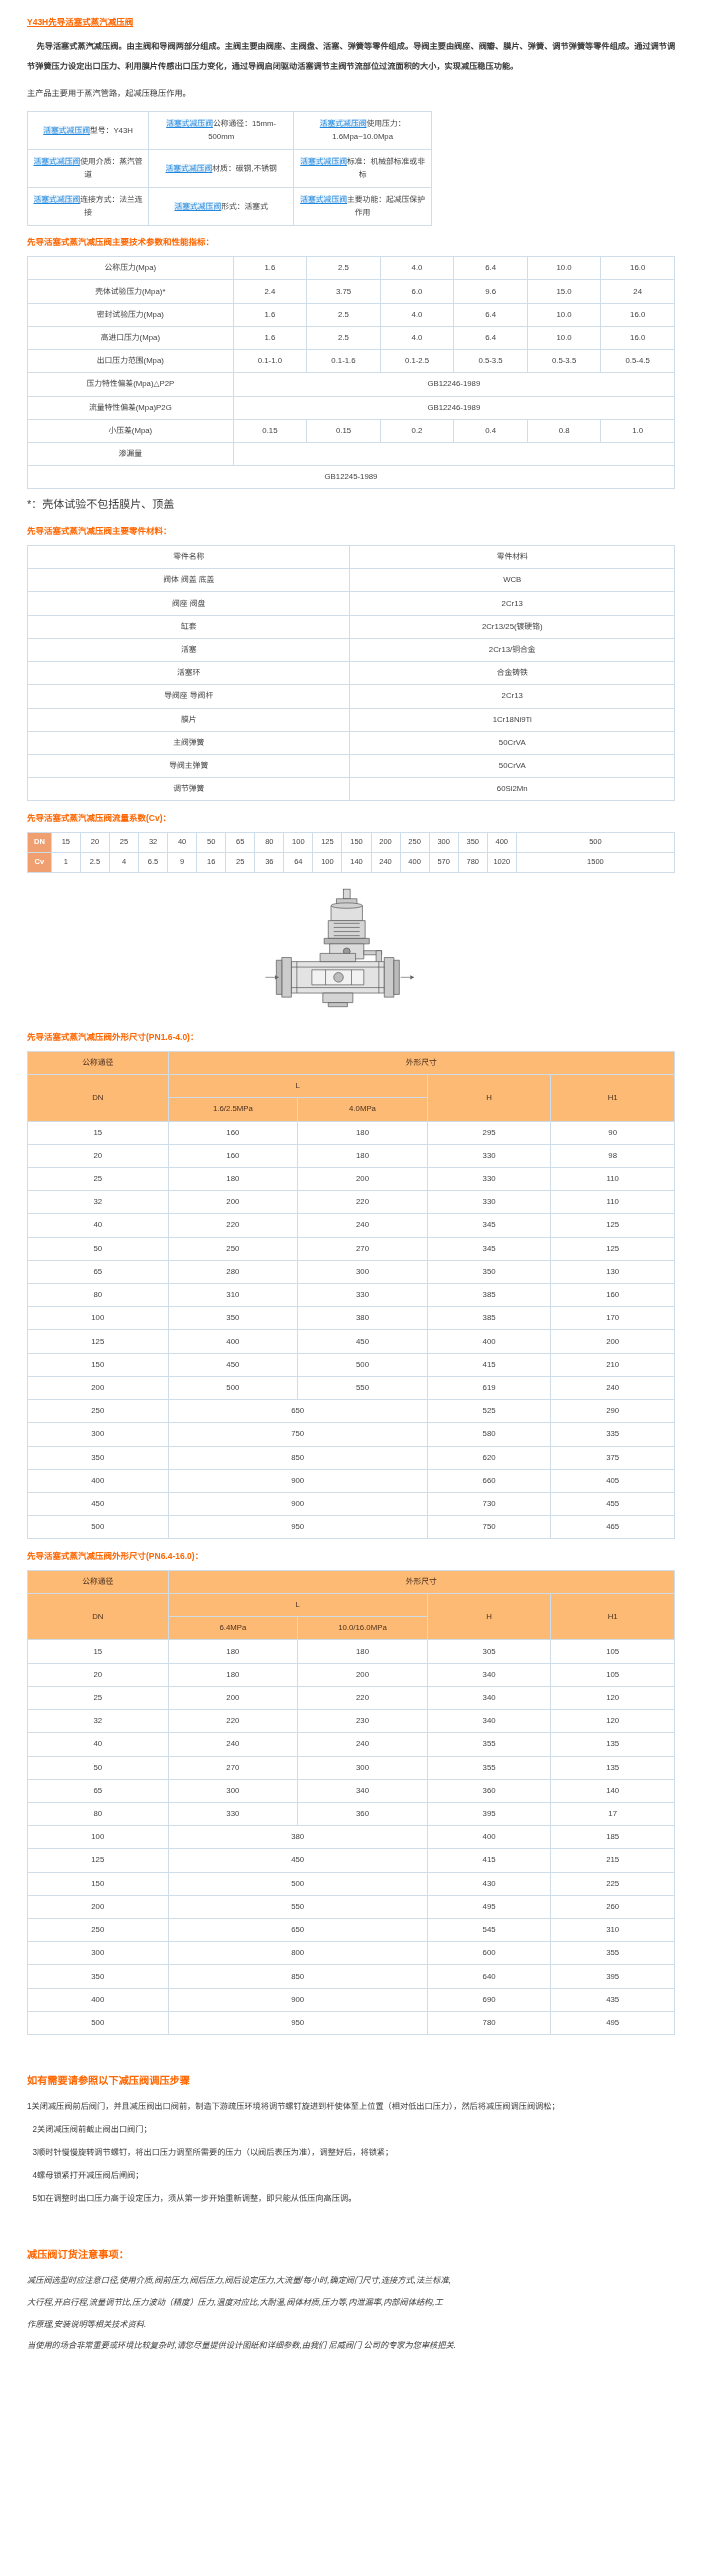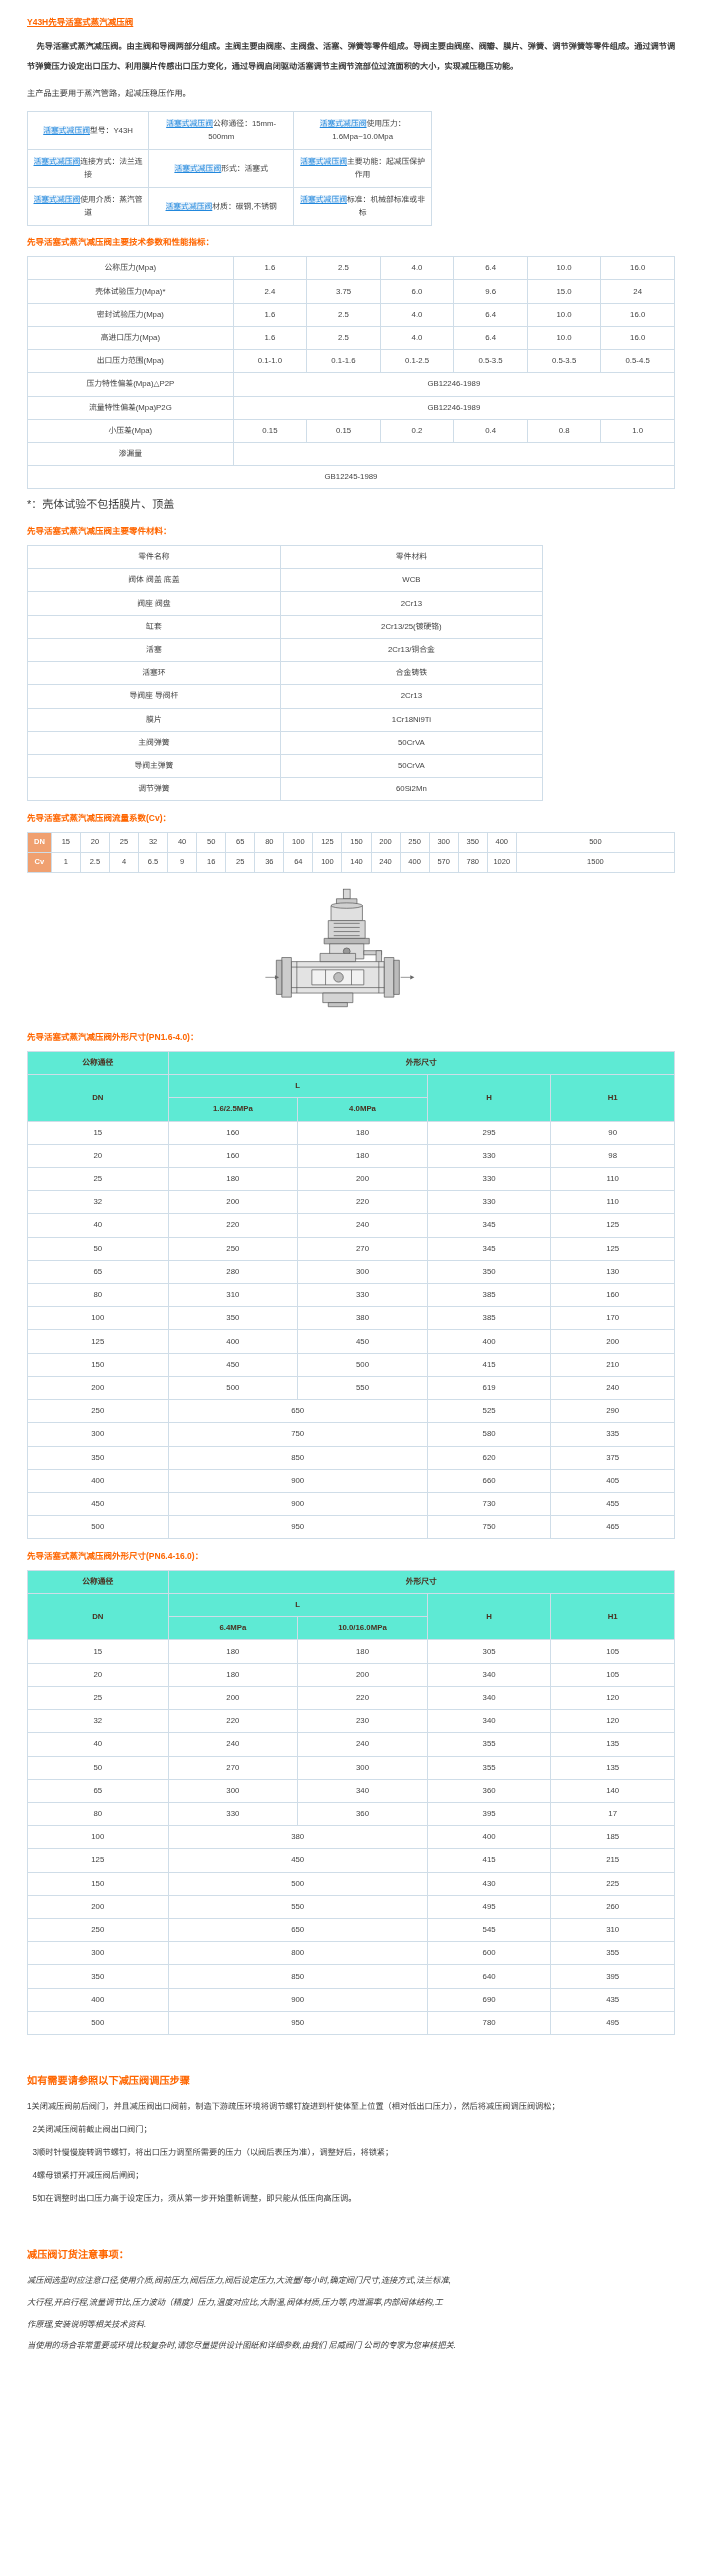--- a/index.html
+++ b/index.html
@@ -96,44 +96,44 @@
   .spec-table td.c2 { width: 152px; }
   .spec-table td.c3 { width: 142px; }
 
   
   .perf-table { width: 648px; }
   .perf-table td { height: 20.5px; }
   .perf-table td.rowhead { width: 207px; }
   .perf-table td.val { width: 74px; }
 
   
-  .mat-table { width: 516px; border-radius: 16px; }
+  .mat-table { width: 648px; border-radius: 16px; }
   .mat-table td { height: 20.5px; }
   .mat-table td.c1 { width: 323px; }
   .mat-table td.c2 { width: 325px; }
 
   
   .cv-table { width: 648px; }
   .cv-table td { height: 17.7px; padding: 2.7px 1.4px; font-size: 7.5px; }
   .cv-table td.hdr-dn {
     background: #f0a070;
     width: 20.5px;
     color: #ffffff;
     font-weight: bold;
   }
   .cv-table td.cvcell { width: 25px; }
   .cv-table td.wide { width: 136px; }
 
   
   .dim-table { width: 648px; }
   .dim-table td { height: 20px; }
   .dim-table td.hdr {
-    background: #5eead4;
+    background: #fdba74;
     color: #4a3020;
-    font-weight: bold;
+    font-weight: normal;
   }
   .dim-table td.dn-col { width: 141px; }
   .dim-table td.l-col { width: 130px; }
   .dim-table td.h-col { width: 124px; }
 
   
   .diagram-wrap {
     text-align: center;
     margin: 12.3px 0 6.8px 0;
   }
@@ -159,28 +159,28 @@
   <p class="para">主产品主要用于蒸汽管路，起减压稳压作用。</p>
 
   <table class="spec-table">
     <tbody id="spec-body">
         <tr>
           <td class="c1"><a class="blue-link" href="#">活塞式减压阀</a><span>型号：Y43H</span></td>
           <td class="c2"><a class="blue-link" href="#">活塞式减压阀</a><span>公称通径：15mm-500mm</span></td>
           <td class="c3"><a class="blue-link" href="#">活塞式减压阀</a><span>使用压力：1.6Mpa~10.0Mpa</span></td>
         </tr>
         <tr>
+          <td class="c1"><a class="blue-link" href="#">活塞式减压阀</a><span>使用介质：蒸汽管道</span></td>
+          <td class="c2"><a class="blue-link" href="#">活塞式减压阀</a><span>材质：碳钢,不锈钢</span></td>
+          <td class="c3"><a class="blue-link" href="#">活塞式减压阀</a><span>标准：机械部标准或非标</span></td>
+        </tr>
+        <tr>
           <td class="c1"><a class="blue-link" href="#">活塞式减压阀</a><span>连接方式：法兰连接</span></td>
           <td class="c2"><a class="blue-link" href="#">活塞式减压阀</a><span>形式：活塞式</span></td>
           <td class="c3"><a class="blue-link" href="#">活塞式减压阀</a><span>主要功能：起减压保护作用</span></td>
-        </tr>
-        <tr>
-          <td class="c1"><a class="blue-link" href="#">活塞式减压阀</a><span>使用介质：蒸汽管道</span></td>
-          <td class="c2"><a class="blue-link" href="#">活塞式减压阀</a><span>材质：碳钢,不锈钢</span></td>
-          <td class="c3"><a class="blue-link" href="#">活塞式减压阀</a><span>标准：机械部标准或非标</span></td>
         </tr>
       </tbody>
   </table>
 
   <div class="heading-orange">先导活塞式蒸汽减压阀主要技术参数和性能指标：</div>
 
   <table class="perf-table">
     <tbody id="perf-body">
         <tr>
           <td class="rowhead">公称压力(Mpa)</td>

